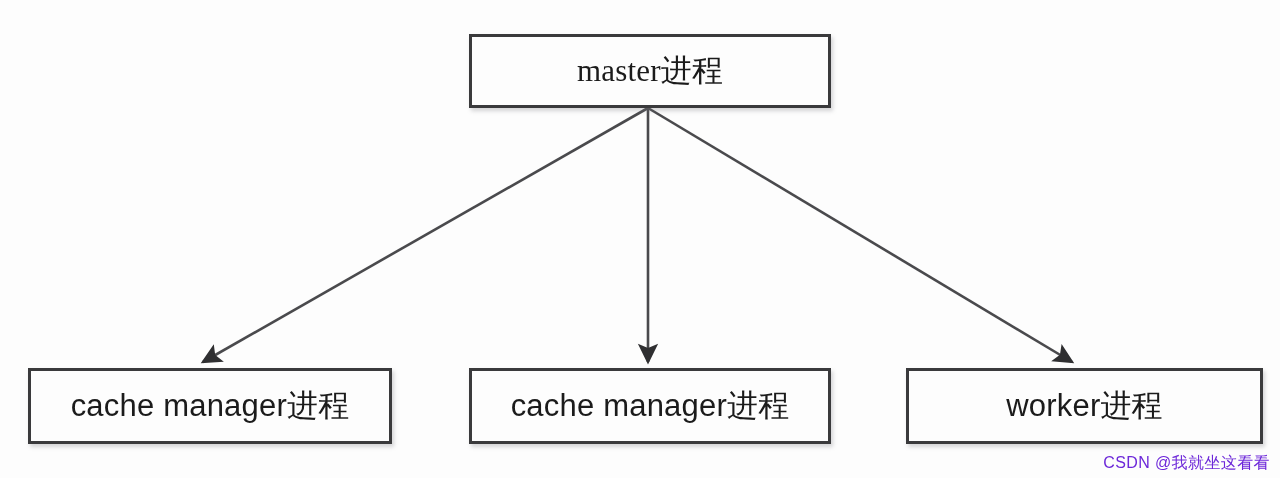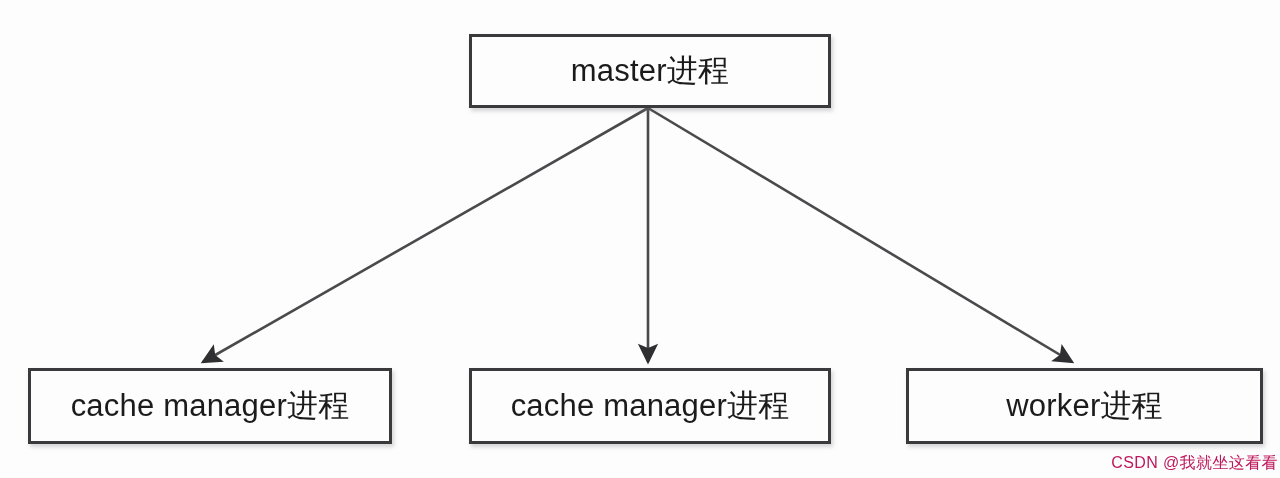--- a/index.html
+++ b/index.html
@@ -45,20 +45,21 @@
   }
   .node-label {
     display: block;
     transform: translateY(-1px);
   }
   #node-master {
     left: 469px;
     top: 34px;
     width: 362px;
     height: 74px;
+    font-family: Liberation Serif, serif;
   }
   #node-cache-loader {
     left: 28px;
     top: 368px;
     width: 364px;
     height: 76px;
   }
   #node-cache-manager {
     left: 469px;
     top: 368px;
@@ -66,23 +67,23 @@
     height: 76px;
   }
   #node-worker {
     left: 906px;
     top: 368px;
     width: 357px;
     height: 76px;
   }
   #watermark {
     position: absolute;
-    right: 2px;
+    right: 10px;
     bottom: 4px;
-    color: #be185d;
+    color: #6d28d9;
     font-size: 16px;
     letter-spacing: 0.4px;
     white-space: nowrap;
     user-select: none;
   }
 </style>
 </head>
 <body>
 
 <div id="canvas">

